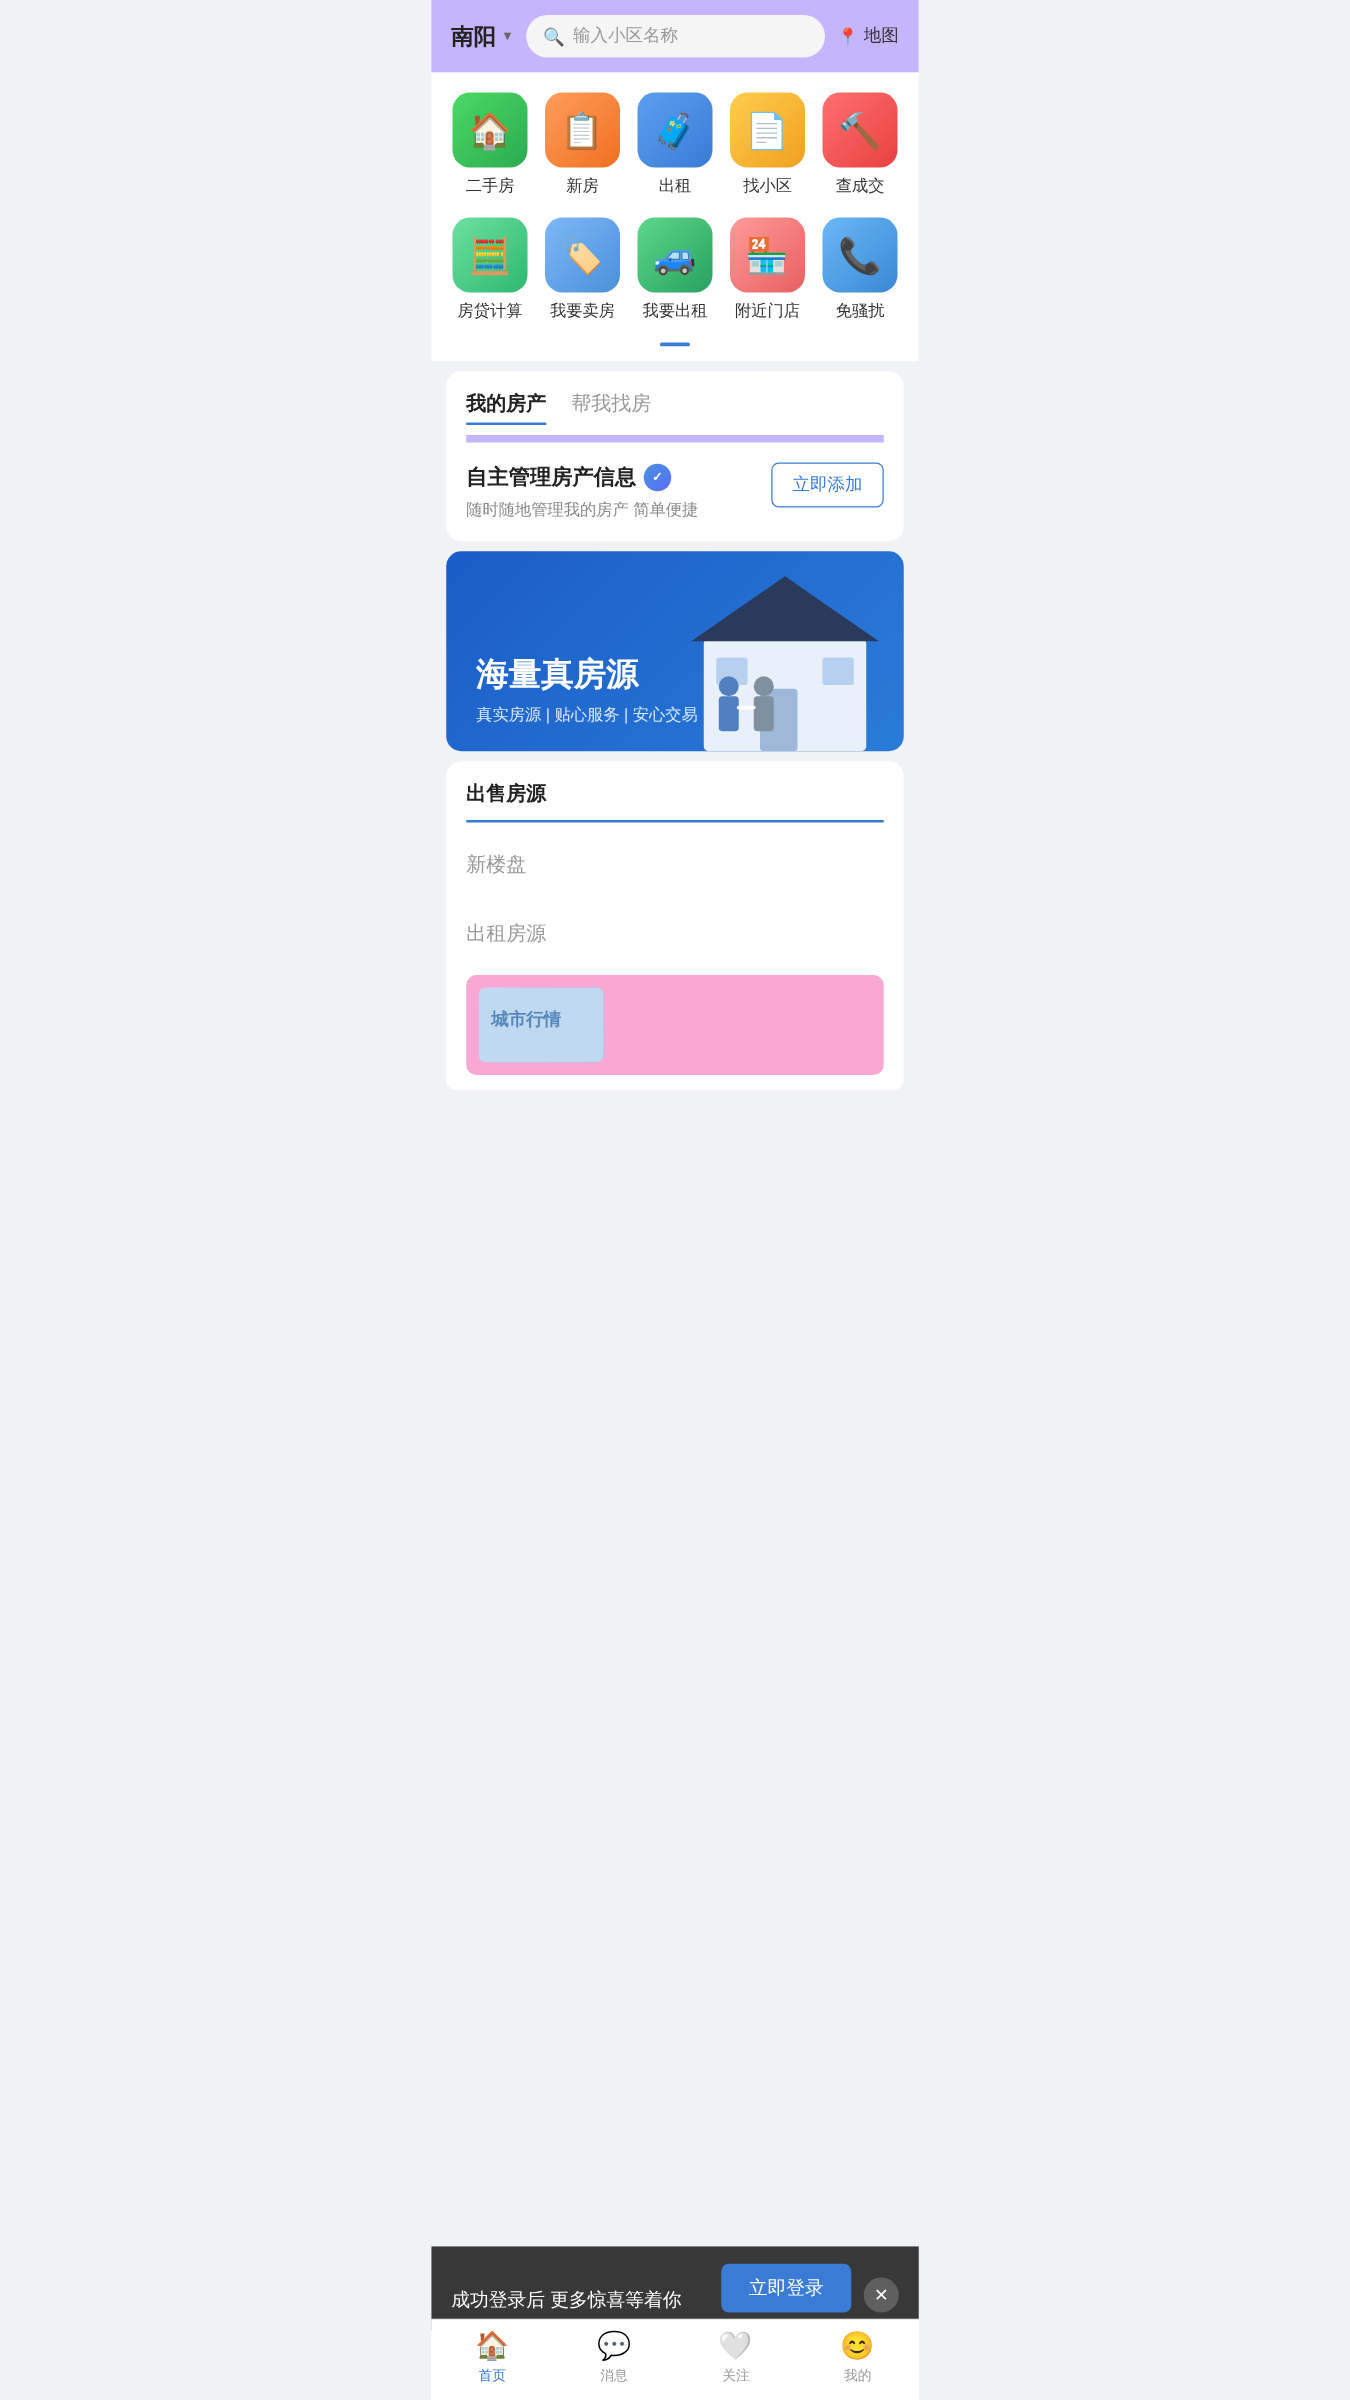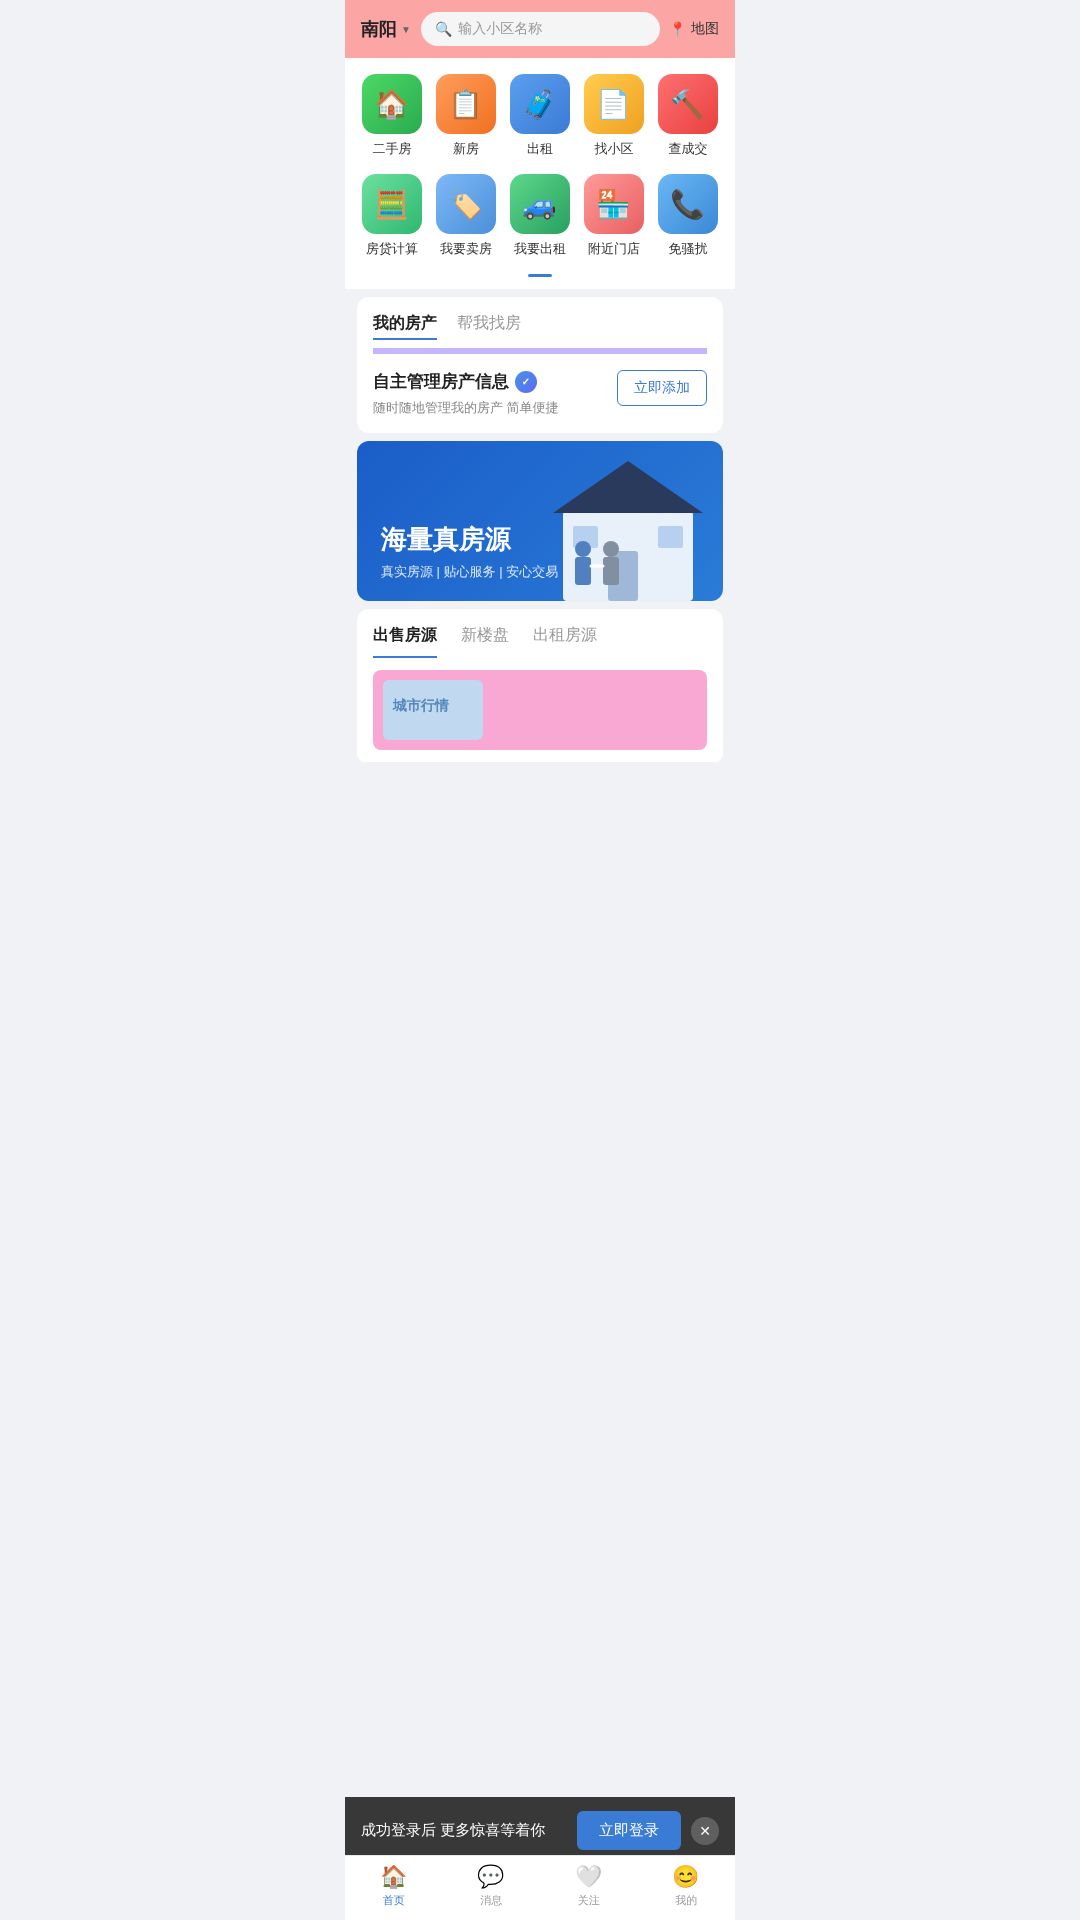--- a/index.html
+++ b/index.html
@@ -9,21 +9,21 @@
       background: #f0f2f5;
       width: 390px;
       margin: 0 auto;
       position: relative;
       min-height: 100vh;
       overflow-x: hidden;
     }
 
     
     .header {
-      background: #fca5a5;
+      background: #c4b5fd;
       padding: 12px 16px;
       display: flex;
       align-items: center;
       gap: 10px;
     }
     .city-selector {
       display: flex;
       align-items: center;
       gap: 2px;
       font-size: 18px;
@@ -243,20 +243,21 @@
     
     .listings-header {
       background: #fff;
       margin: 8px 12px 0;
       border-radius: 12px 12px 0 0;
       padding: 16px 16px 0;
     }
     .listings-tabs {
       display: flex;
       gap: 24px;
+      flex-direction: column;
     }
     .listings-tab {
       font-size: 16px;
       color: #999;
       cursor: pointer;
       padding-bottom: 10px;
     }
     .listings-tab.active {
       color: #222;
       font-weight: bold;
@@ -295,21 +296,21 @@
     
     .notify-bar {
       position: fixed;
       bottom: 56px;
       left: 50%;
       transform: translateX(-50%);
       width: 390px;
       background: rgba(30,30,30,0.88);
       padding: 14px 16px;
       display: flex;
-      align-items: center;
+      align-items: flex-end;
       justify-content: space-between;
       gap: 10px;
       z-index: 100;
     }
     .notify-text {
       font-size: 15px;
       color: #fff;
       flex: 1;
     }
     .login-btn {

